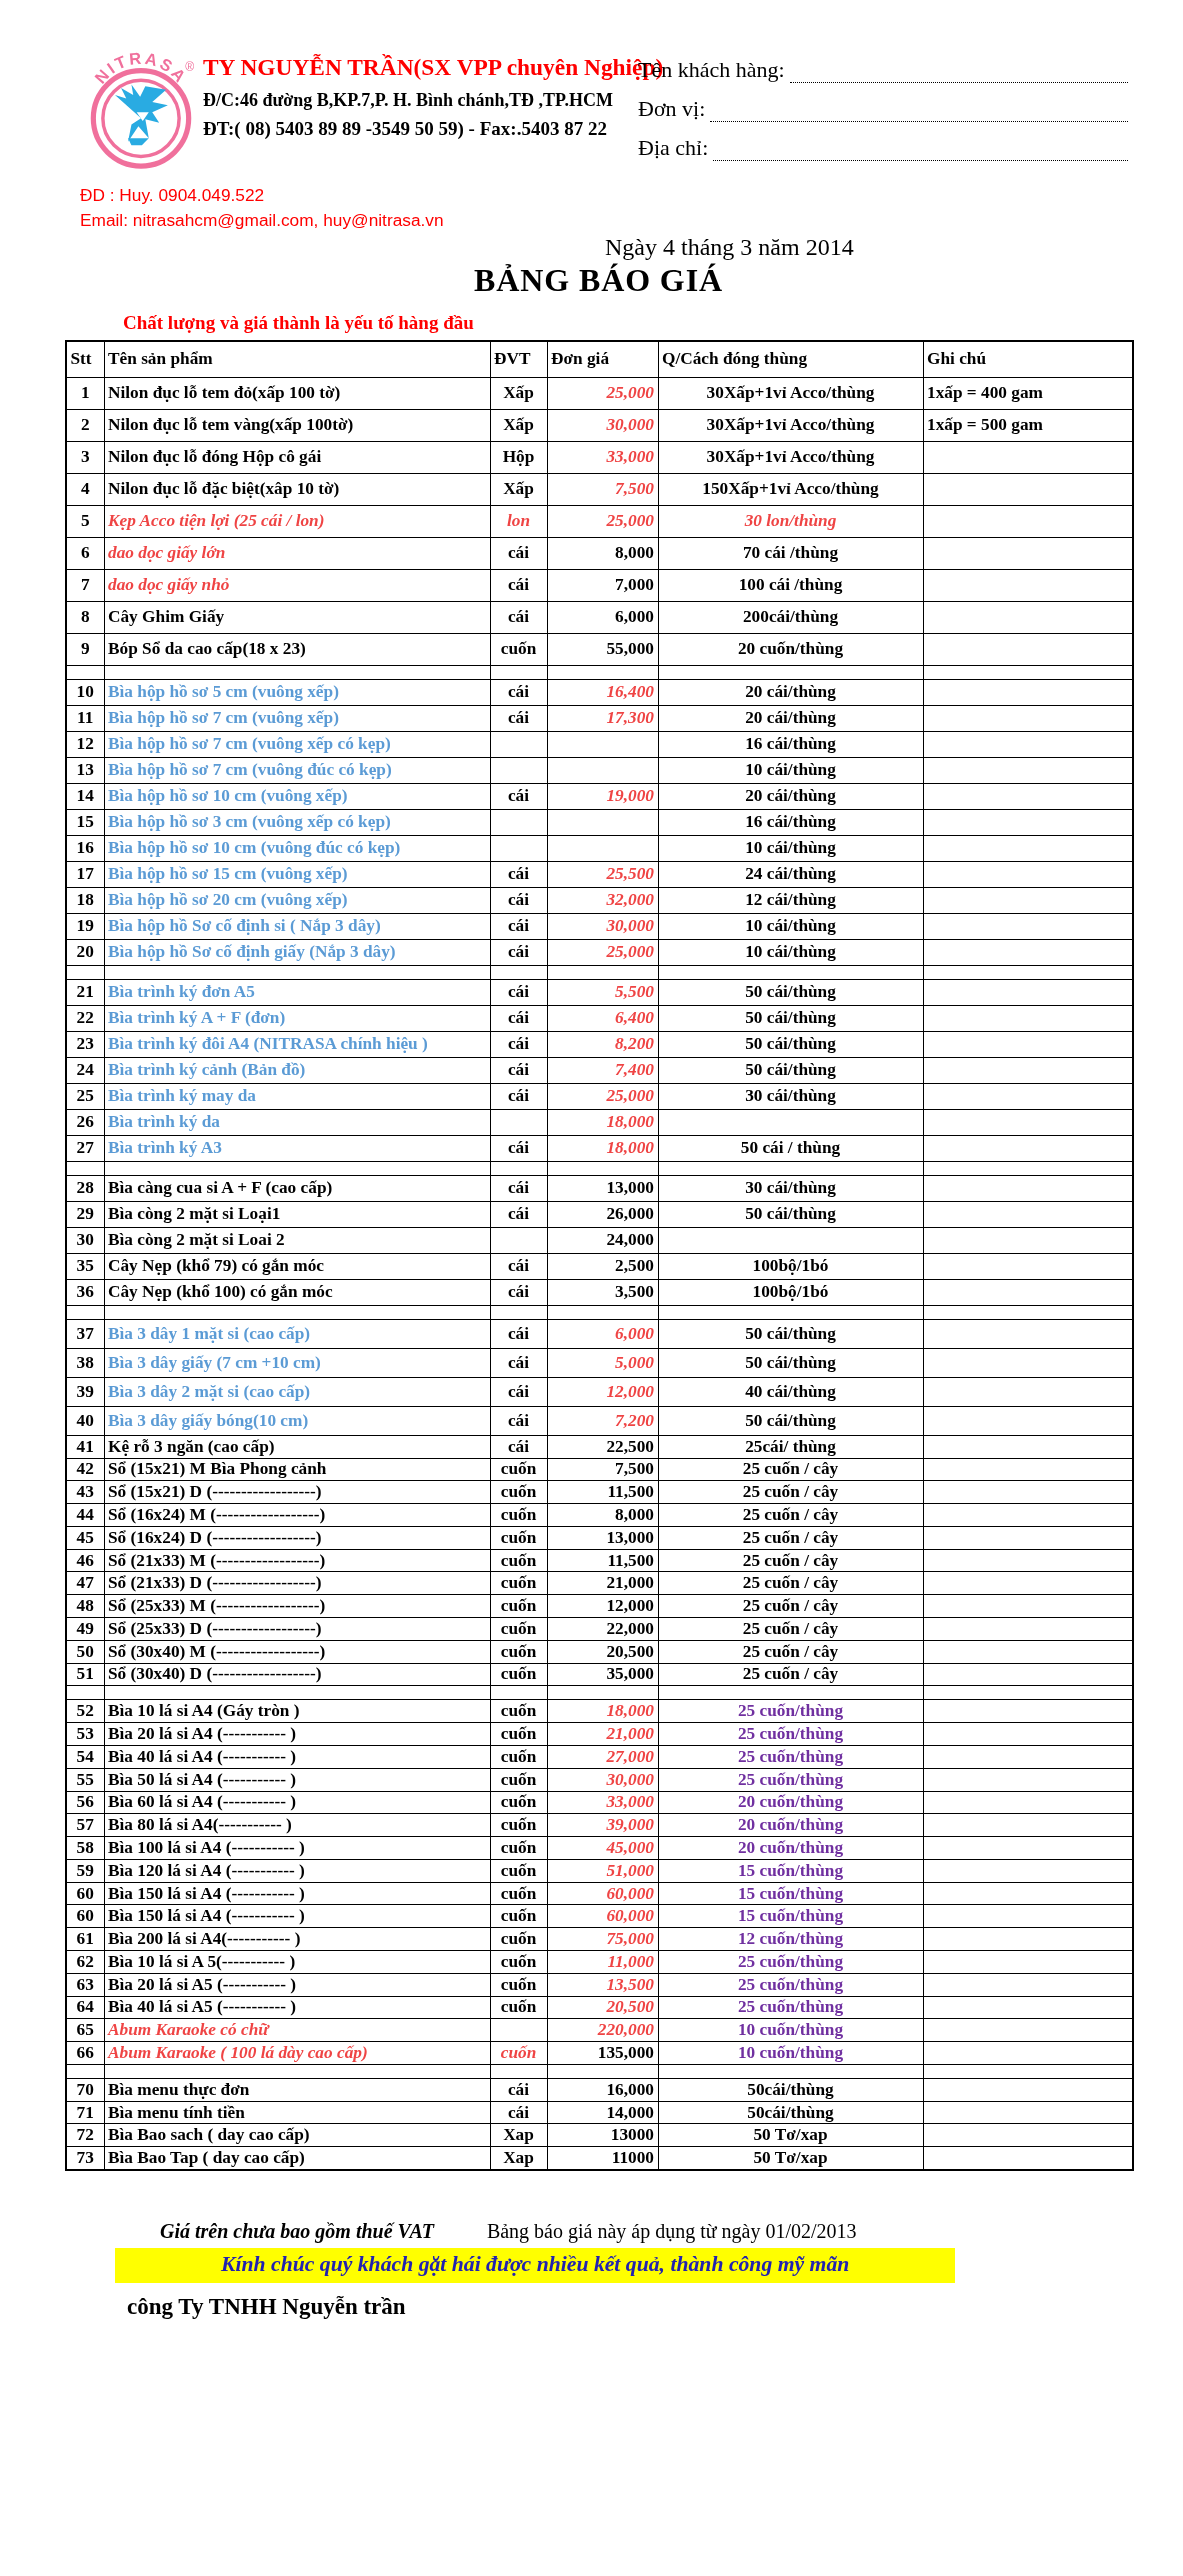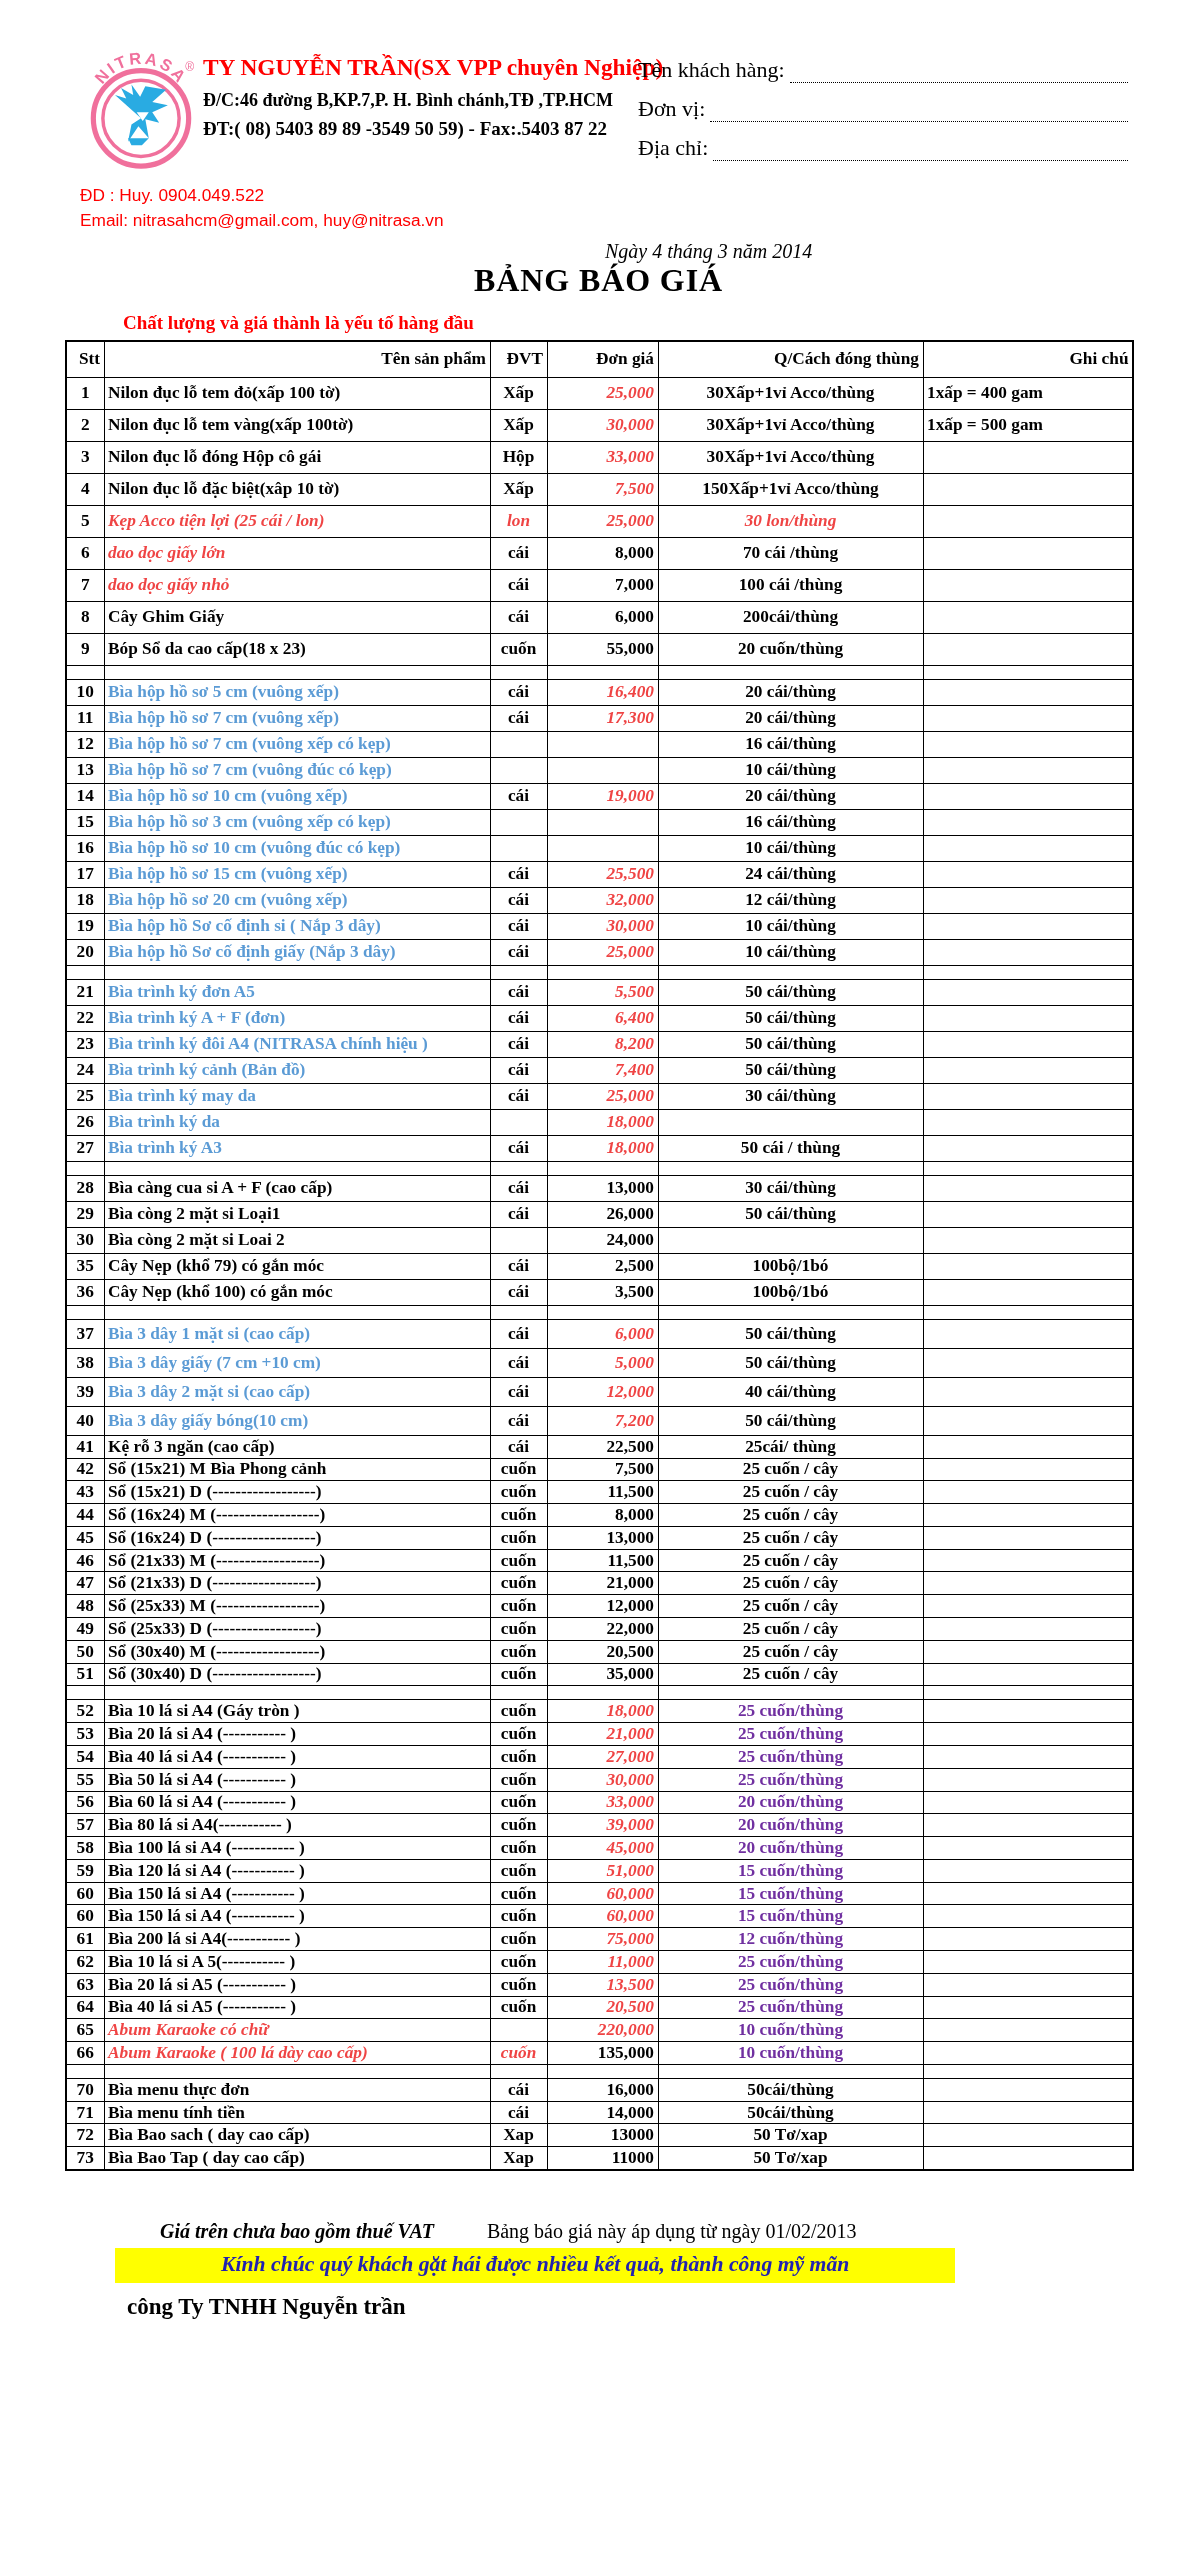--- a/index.html
+++ b/index.html
@@ -13,32 +13,32 @@
   .company-addr{font-weight:bold;font-size:18px;margin-top:8.7px;white-space:nowrap;}
   .company-phone{font-weight:bold;font-size:19px;margin-top:7px;white-space:nowrap;}
   .cust-block{position:absolute;left:638px;top:57px;width:490px;font-size:22px;}
   .cust-row{display:flex;align-items:flex-end;margin-bottom:13px;}
   .cust-row .lbl{white-space:nowrap;}
   .dotline{flex:1;border-bottom:1.7px dotted #000;height:15.6px;margin-left:5.2px;}
   .dd-line{position:absolute;left:80px;top:185px;color:#ff0000;
            font-family:"Liberation Sans",sans-serif;font-size:17.3px;}
   .email-line{position:absolute;left:80px;top:210px;color:#ff0000;
            font-family:"Liberation Sans",sans-serif;font-size:17.3px;}
-  .date-line{position:absolute;left:605px;top:240px;font-style:italic;font-size:20px;}
+  .date-line{position:absolute;left:605px;top:234px;font-size:24px;}
   .doc-title{position:absolute;left:65px;top:262px;width:1067px;text-align:center;
              font-size:32px;font-weight:bold;letter-spacing:0.9px;}
   .slogan{position:absolute;left:123px;top:312px;color:#ff0000;font-weight:bold;font-size:19px;}
 
   
   .table-wrap{position:absolute;left:65px;top:340px;}
   table.price{border-collapse:collapse;width:1067px;table-layout:fixed;}
   table.price th,table.price td{border:1.7px solid #000;font-weight:bold;font-size:17.3px;
       padding:0.9px 3.5px;overflow:hidden;white-space:nowrap;}
   table.price{border:2.6px solid #000;}
-  th{height:33px;font-size:18px;text-align:right;}
+  th{height:33px;font-size:18px;text-align:left;}
   td.col-stt{text-align:center;}
   td.col-name{text-align:left;padding-left:6px;}
   td.col-dvt{text-align:center;}
   td.col-price{text-align:right;padding-right:15.6px;}
   td.col-pack{text-align:center;}
   td.col-note{text-align:left;padding-left:7px;border-left:3.5px solid #000;}
   th.col-note{border-left:3.5px solid #000;}
   tr.sec-a{height:32px;} tr.sec-b{height:26px;} tr.sec-c{height:26px;}
   tr.sec-d{height:26px;} tr.sec-e{height:29px;} tr.sec-f{height:22.5px;}
   tr.sec-g{height:22.5px;} tr.sec-h{height:19px;}

